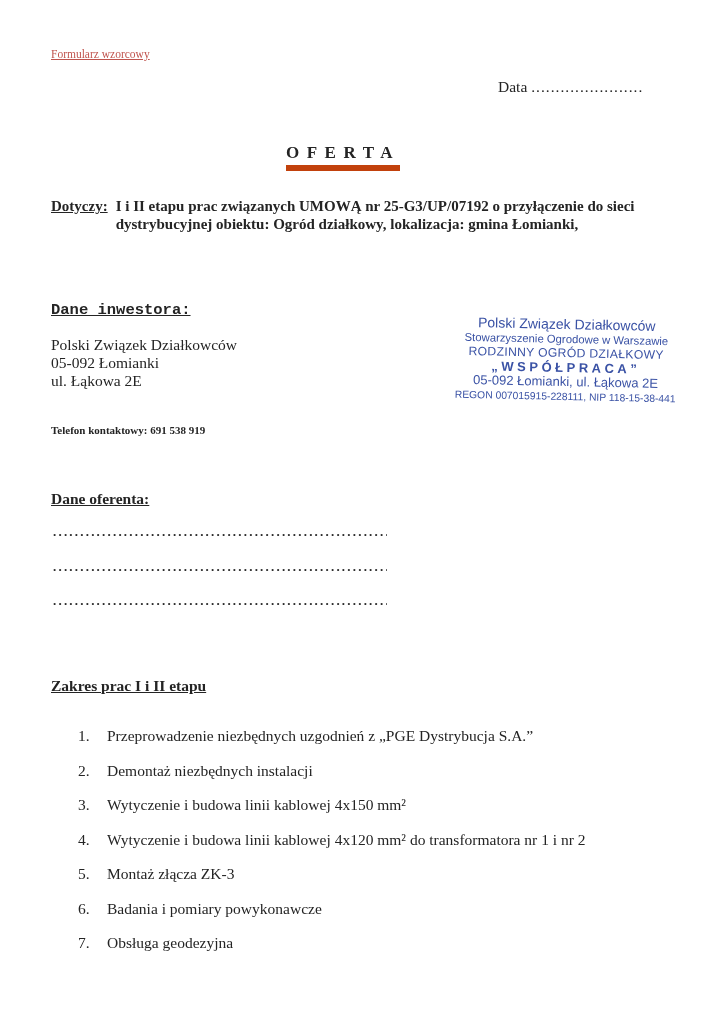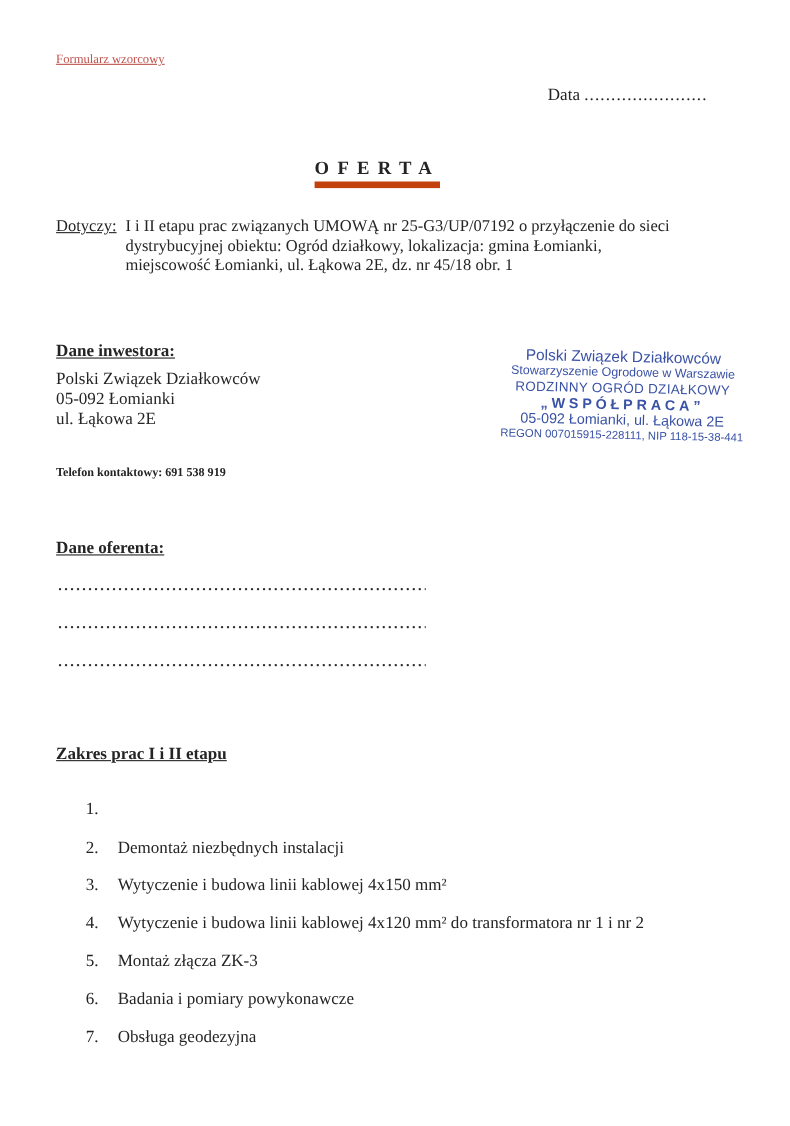--- a/index.html
+++ b/index.html
@@ -44,32 +44,32 @@
     transform: translateX(-16px);
     font-weight: bold; font-size: 17px;
     letter-spacing: 7.5px;
     border-bottom: 6px solid #c2410c;
     padding-bottom: 2px;
   }
 
   .subject {
     position: absolute; left: 51px; top: 198px;
     display: flex; align-items: flex-start;
-    font-weight: normal; font-size: 15px; line-height: 17.5px;
+    font-weight: bold; font-size: 15px; line-height: 17.5px;
   }
   .subject-label {
     text-decoration: underline; margin-right: 8px; white-space: nowrap;
   }
 
   .sec-heading {
     position: absolute; left: 51px;
     font-weight: bold; font-size: 15.5px;
     text-decoration: underline; white-space: nowrap;
   }
-  #investor-heading { top: 311px; }
+  #investor-heading { top: 301px; font-family: Liberation Mono, monospace; }
   #offerer-heading  { top: 490px; }
   #scope-heading    { top: 677px; }
 
   .investor-block {
     position: absolute; left: 51px; top: 336px;
     font-size: 15.5px; line-height: 18px; white-space: nowrap;
   }
   .phone-line {
     position: absolute; left: 51px; top: 424px;
     font-weight: bold; font-size: 11px; white-space: nowrap;
@@ -122,21 +122,20 @@
 
   <div class="title-wrap">
     <span>OFERTA</span>
   </div>
 
   <div class="subject">
     <span class="subject-label">Dotyczy:</span>
     <span class="subject-lines">
       <div>I i II etapu prac związanych UMOWĄ nr 25-G3/UP/07192 o przyłączenie do sieci</div>
       <div>dystrybucyjnej obiektu: Ogród działkowy, lokalizacja: gmina Łomianki,</div>
-      <div>miejscowość Łomianki, ul. Łąkowa 2E, dz. nr 45/18 obr. 1</div>
     </span>
   </div>
 
   <div class="sec-heading" id="investor-heading">Dane inwestora:</div>
 
   <div class="investor-block">
     <div>Polski Związek Działkowców</div>
     <div>05-092 Łomianki</div>
     <div>ul. Łąkowa 2E</div>
   </div>
@@ -156,20 +155,21 @@
 
   <div class="dots-row" id="dots-0">....................................................................................................................</div>
   <div class="dots-row" id="dots-1">....................................................................................................................</div>
   <div class="dots-row" id="dots-2">....................................................................................................................</div>
 
   <div class="sec-heading" id="scope-heading">Zakres prac I i II etapu</div>
 
   <ol class="scope-list">
     <li class="scope-item">
       <span class="scope-num">1.</span>
+      <span class="scope-text">Przeprowadzenie niezbędnych uzgodnień z „PGE Dystrybucja S.A.”</span>
     </li>
     <li class="scope-item">
       <span class="scope-num">2.</span>
       <span class="scope-text">Demontaż niezbędnych instalacji</span>
     </li>
     <li class="scope-item">
       <span class="scope-num">3.</span>
       <span class="scope-text">Wytyczenie i budowa linii kablowej 4x150 mm²</span>
     </li>
     <li class="scope-item">

